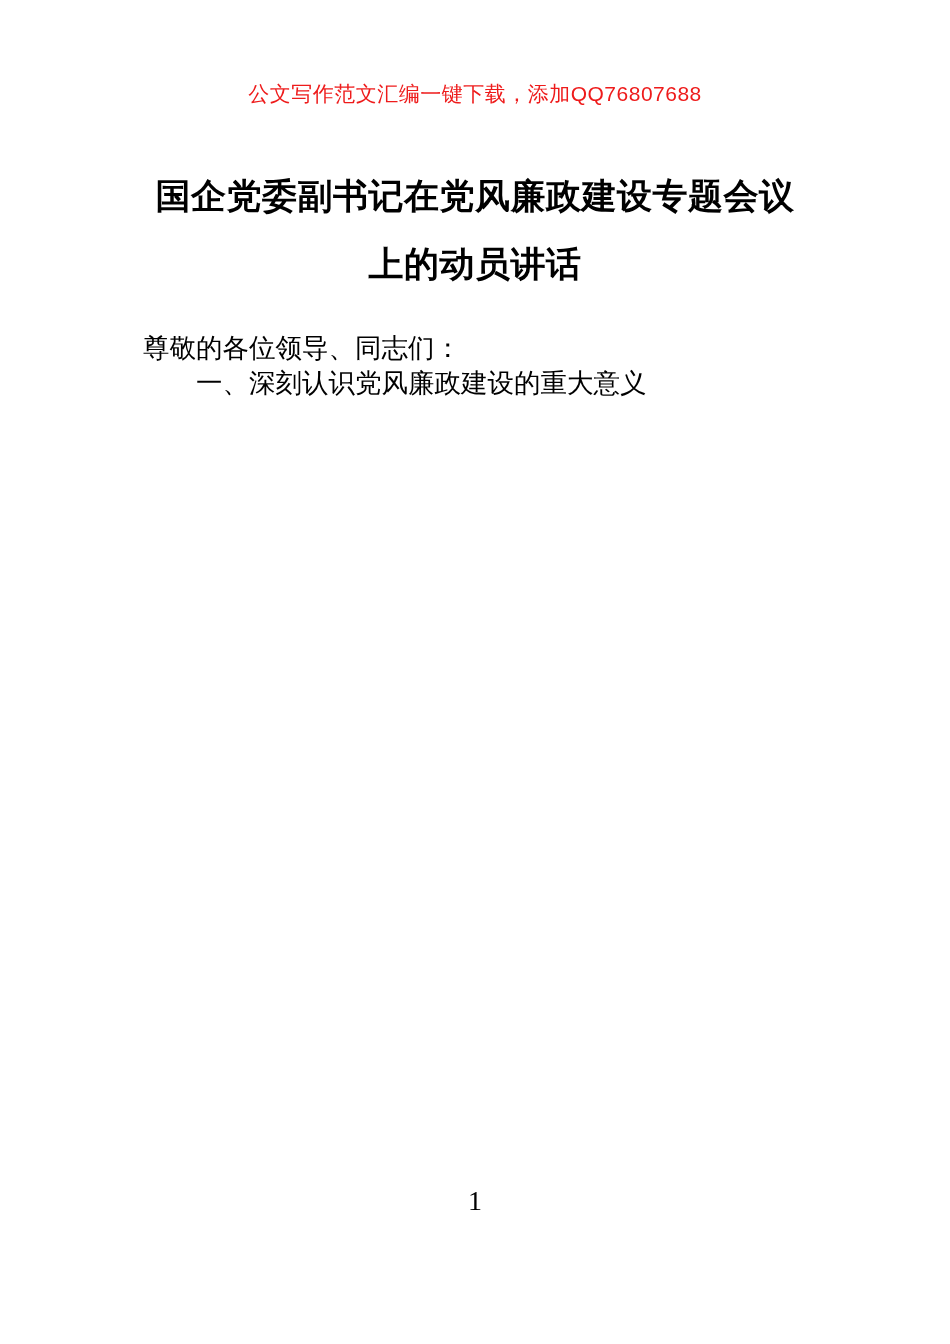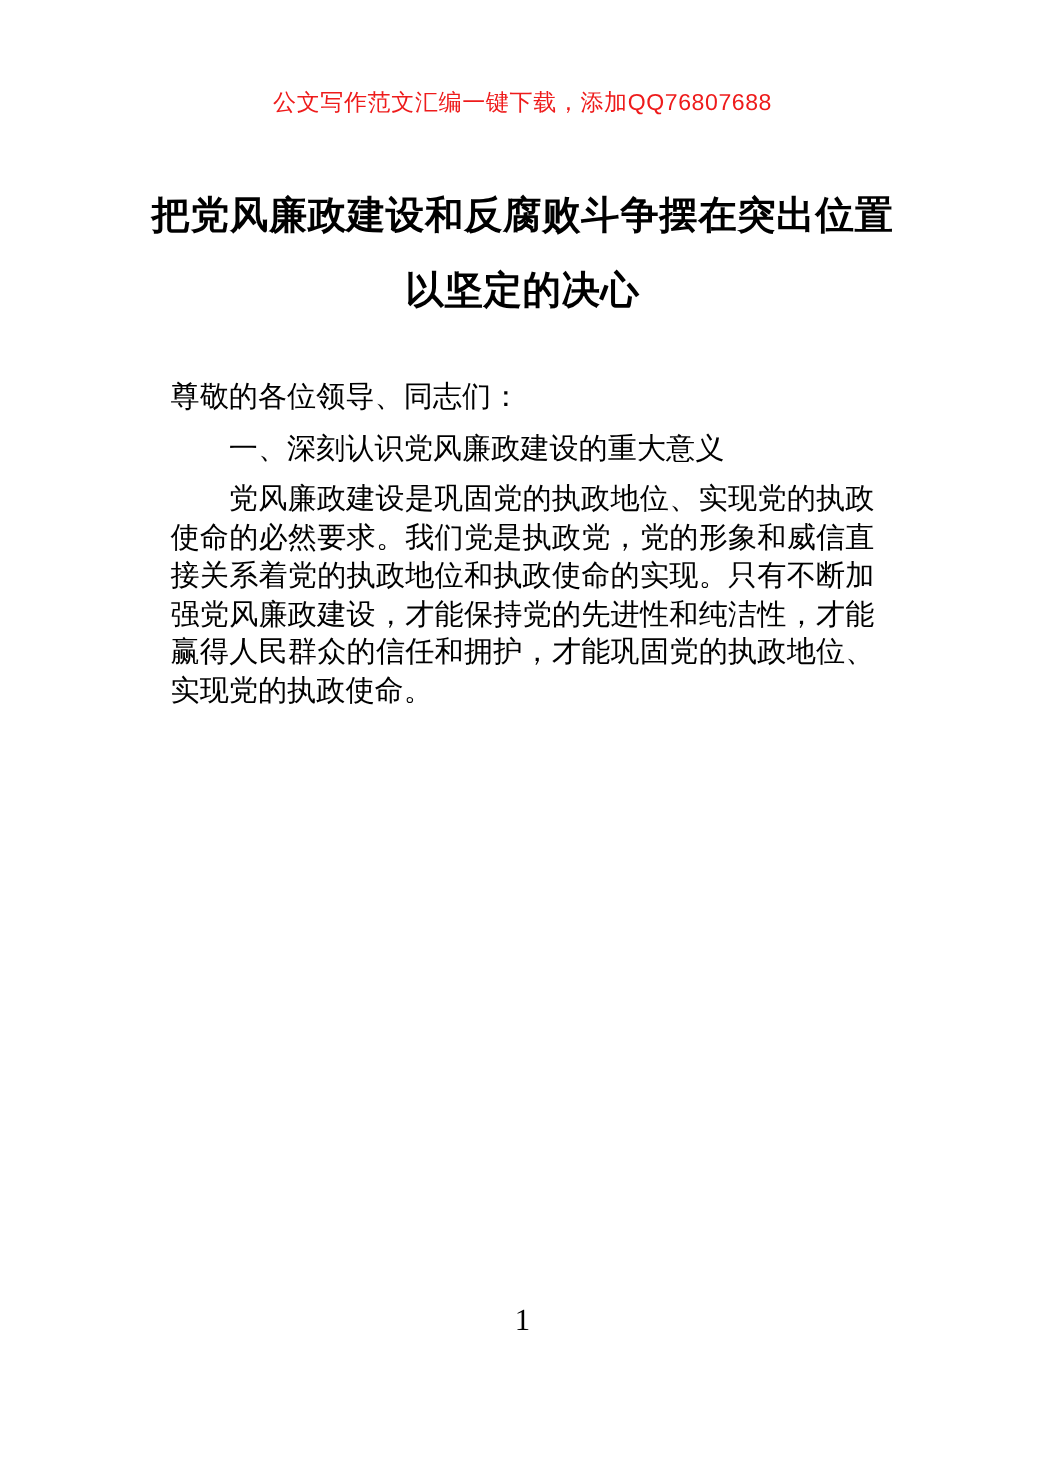--- a/index.html
+++ b/index.html
@@ -45,21 +45,21 @@
     position:absolute;
     top:331px;
     left:143px;
     width:664px;
     font-size:26.5px;
     line-height:34.7px;
     text-align:justify;
     word-break:break-all;
   }
   .body-text p{
-    margin:12px;
+    margin:0;
   }
   .body-text p.indent{
     text-indent:2em;
   }
   .page-number{
     position:absolute;
     top:1186px;
     left:0;
     width:100%;
     text-align:center;
@@ -69,25 +69,24 @@
   }
 </style>
 </head>
 <body>
 
 <div class="page">
 
   <div class="promo">公文写作范文汇编一键下载，添加QQ76807688</div>
 
   <div class="doc-title">
-    <div>把党风廉政建设和反腐败斗争摆在突出位置</div>
-    <div>以坚定的决心</div>
+    <div>国企党委副书记在党风廉政建设专题会议</div>
+    <div>上的动员讲话</div>
   </div>
 
   <div class="body-text">
     <p>尊敬的各位领导、同志们：</p>
     <p class="indent">一、深刻认识党风廉政建设的重大意义</p>
-    <p class="indent">党风廉政建设是巩固党的执政地位、实现党的执政使命的必然要求。我们党是执政党，党的形象和威信直接关系着党的执政地位和执政使命的实现。只有不断加强党风廉政建设，才能保持党的先进性和纯洁性，才能赢得人民群众的信任和拥护，才能巩固党的执政地位、实现党的执政使命。</p>
   </div>
 
   <div class="page-number">1</div>
 
 </div>
 
 </body></html>

